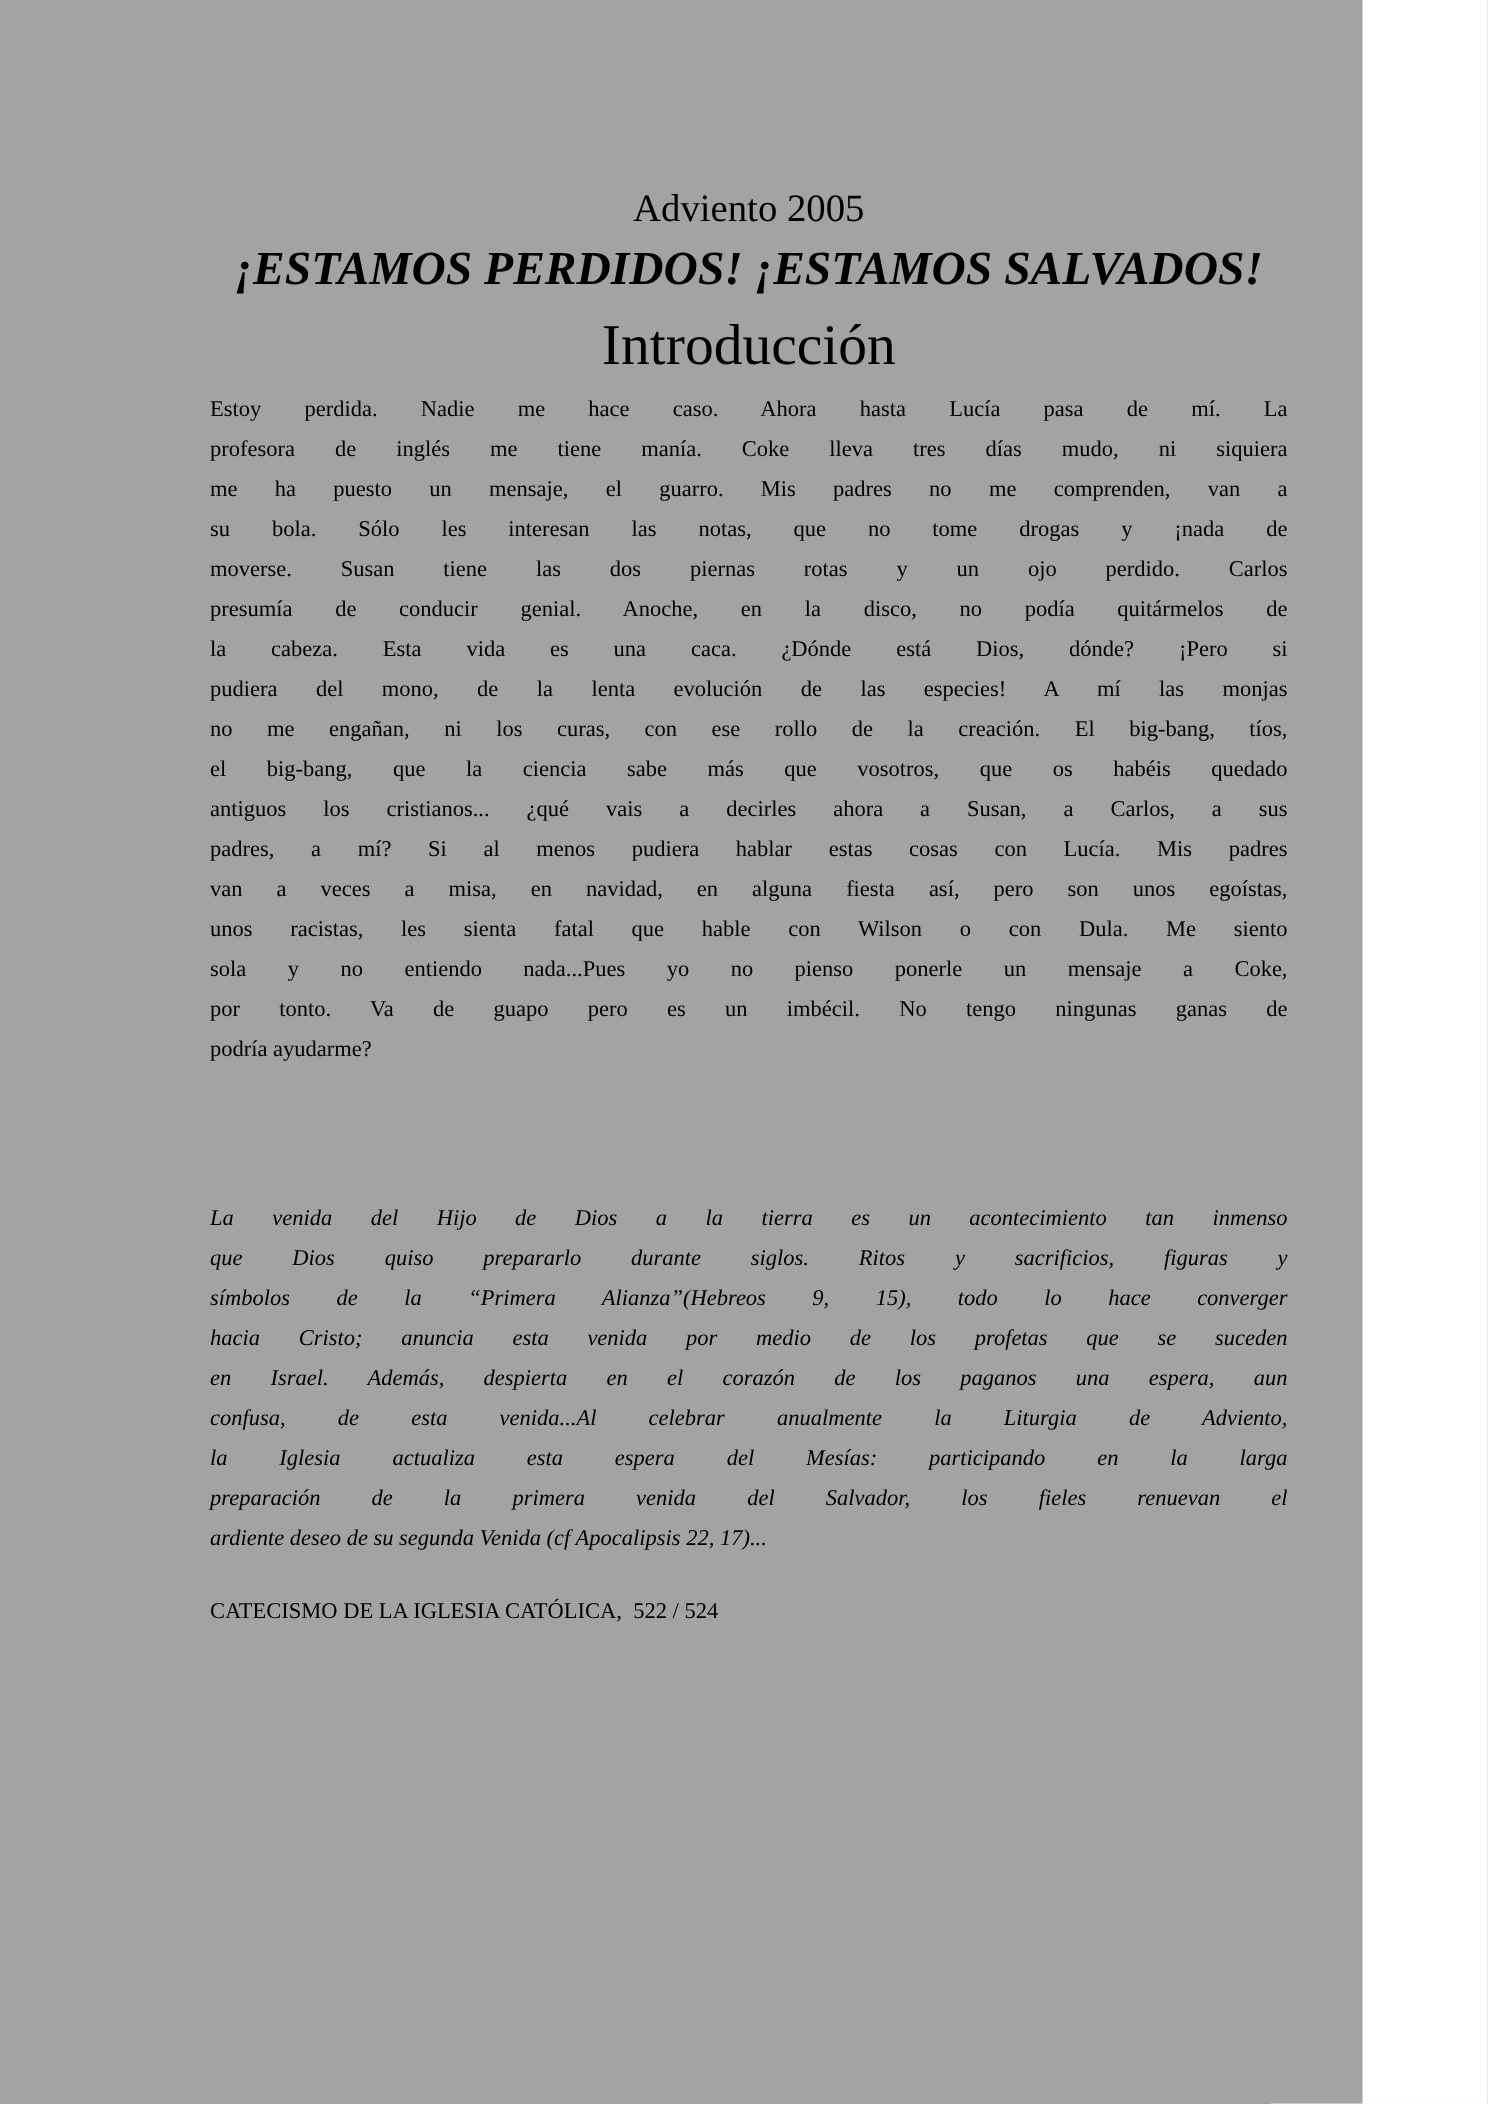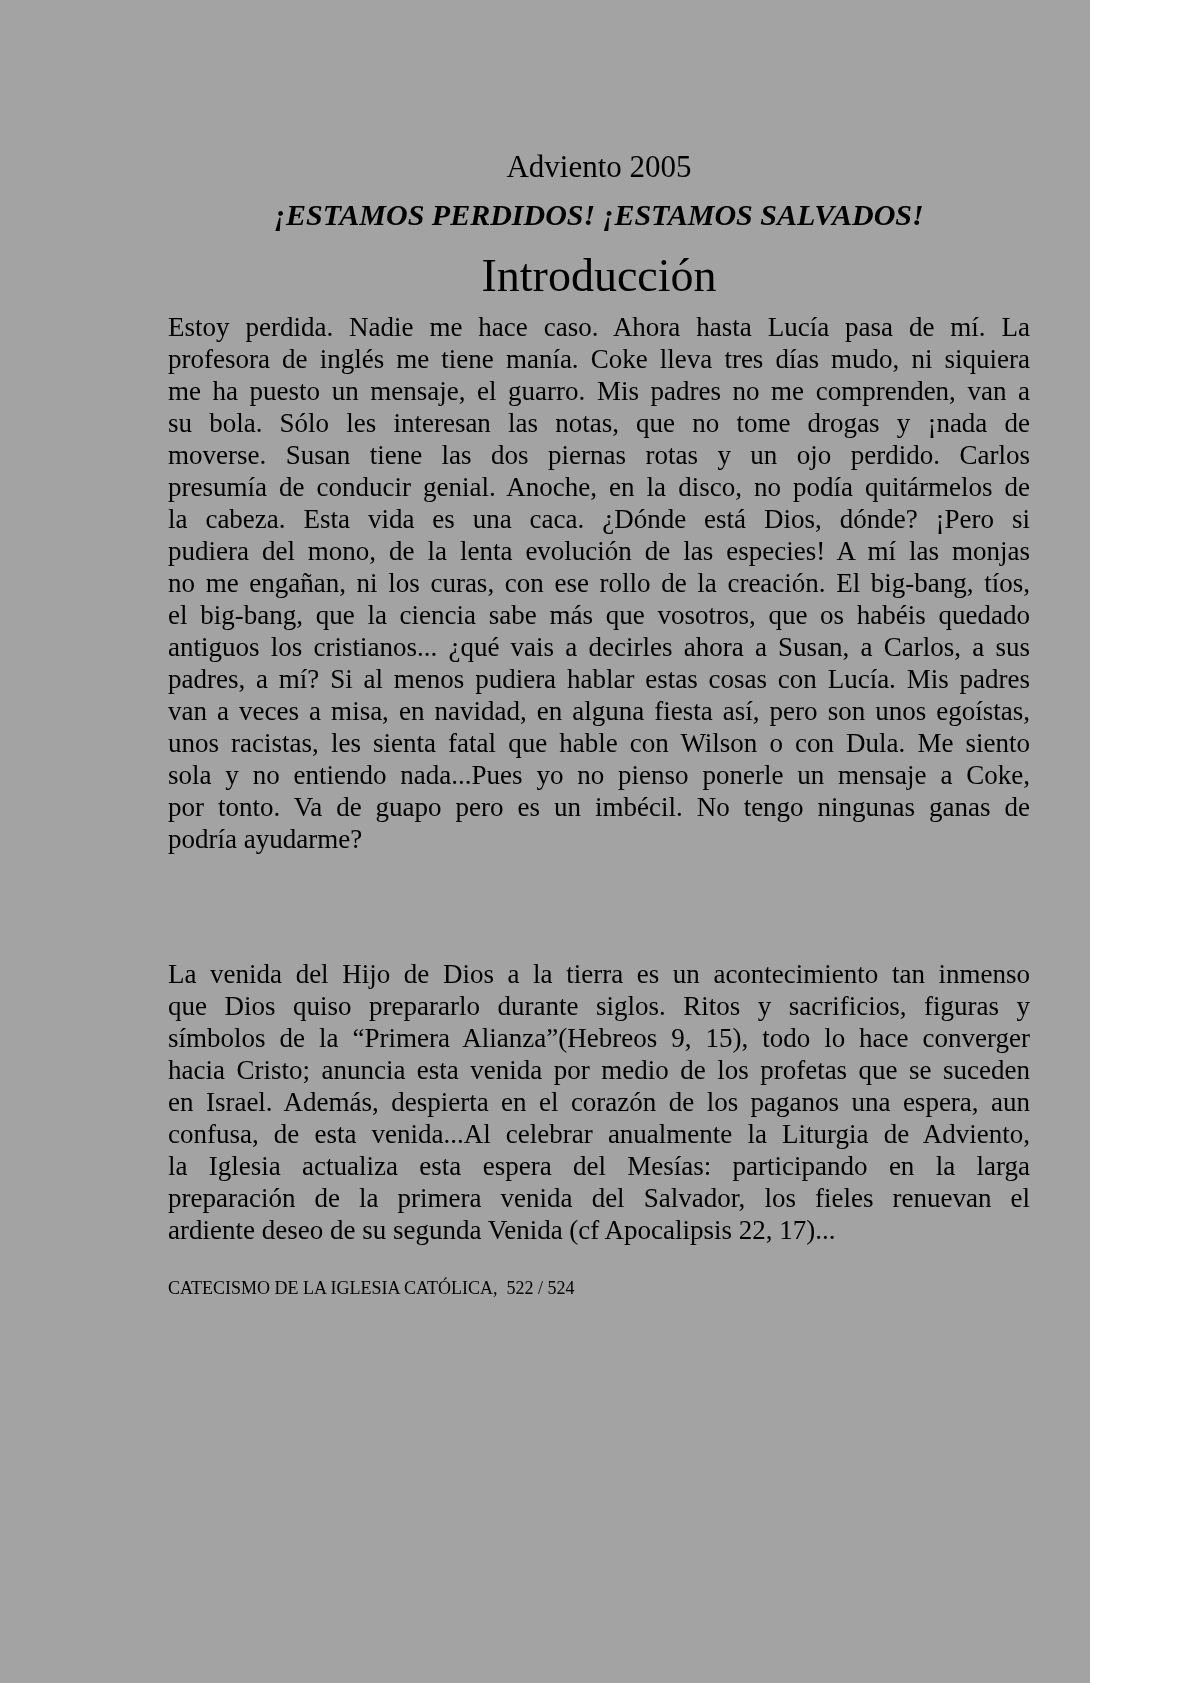--- a/index.html
+++ b/index.html
@@ -23,40 +23,41 @@
   }
   .doc-title {
     top: 149px;
     text-align: center;
     font-size: 31px;
     line-height: 36px;
   }
   .doc-heading {
     top: 196px;
     text-align: center;
-    font-size: 30px;
+    font-size: 38px;
     line-height: 38px;
     font-weight: bold;
     font-style: italic;
   }
   .doc-subheading {
     top: 250px;
     text-align: center;
     font-size: 46px;
     line-height: 52px;
   }
   .paragraph {
-    font-size: 27px;
+    font-size: 18px;
     line-height: 32px;
   }
   .paragraph-intro {
     top: 311px;
   }
   .paragraph-quote {
     top: 958px;
+    font-style: italic;
   }
   .line {
     text-align: justify;
     text-align-last: justify;
   }
   .line:last-child {
     text-align: justify;
     text-align-last: left;
   }
   .doc-citation {

